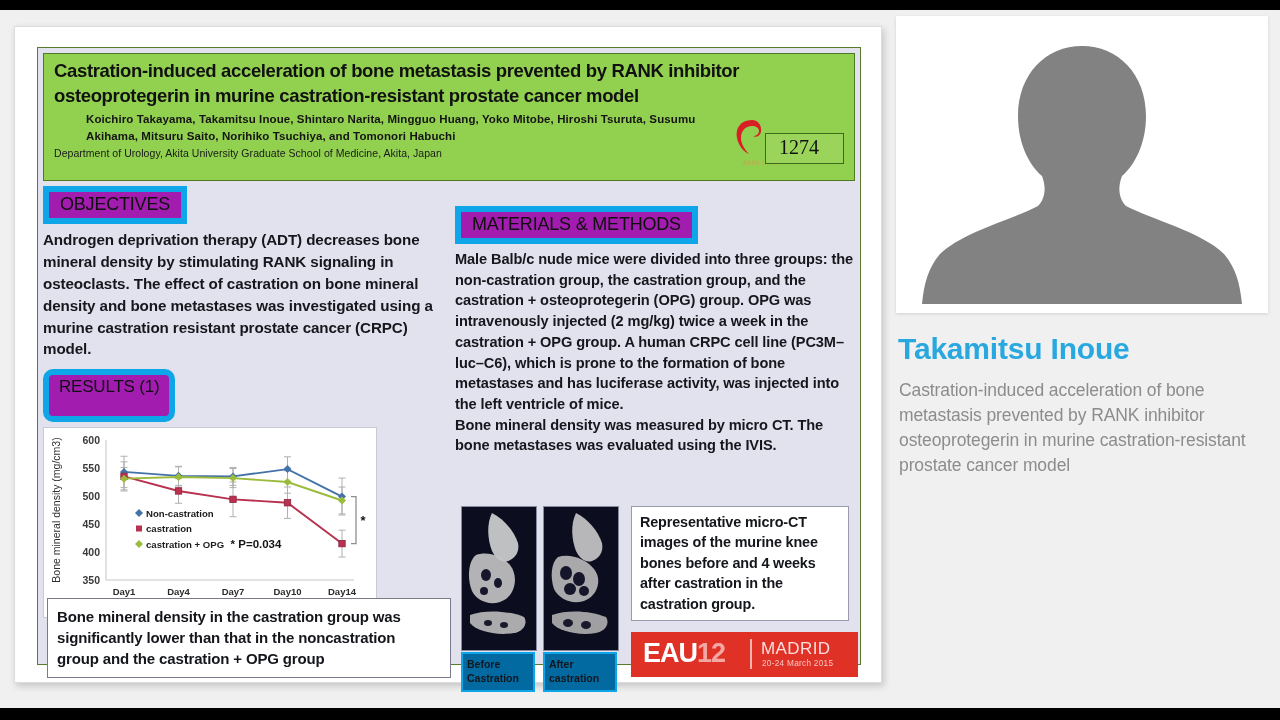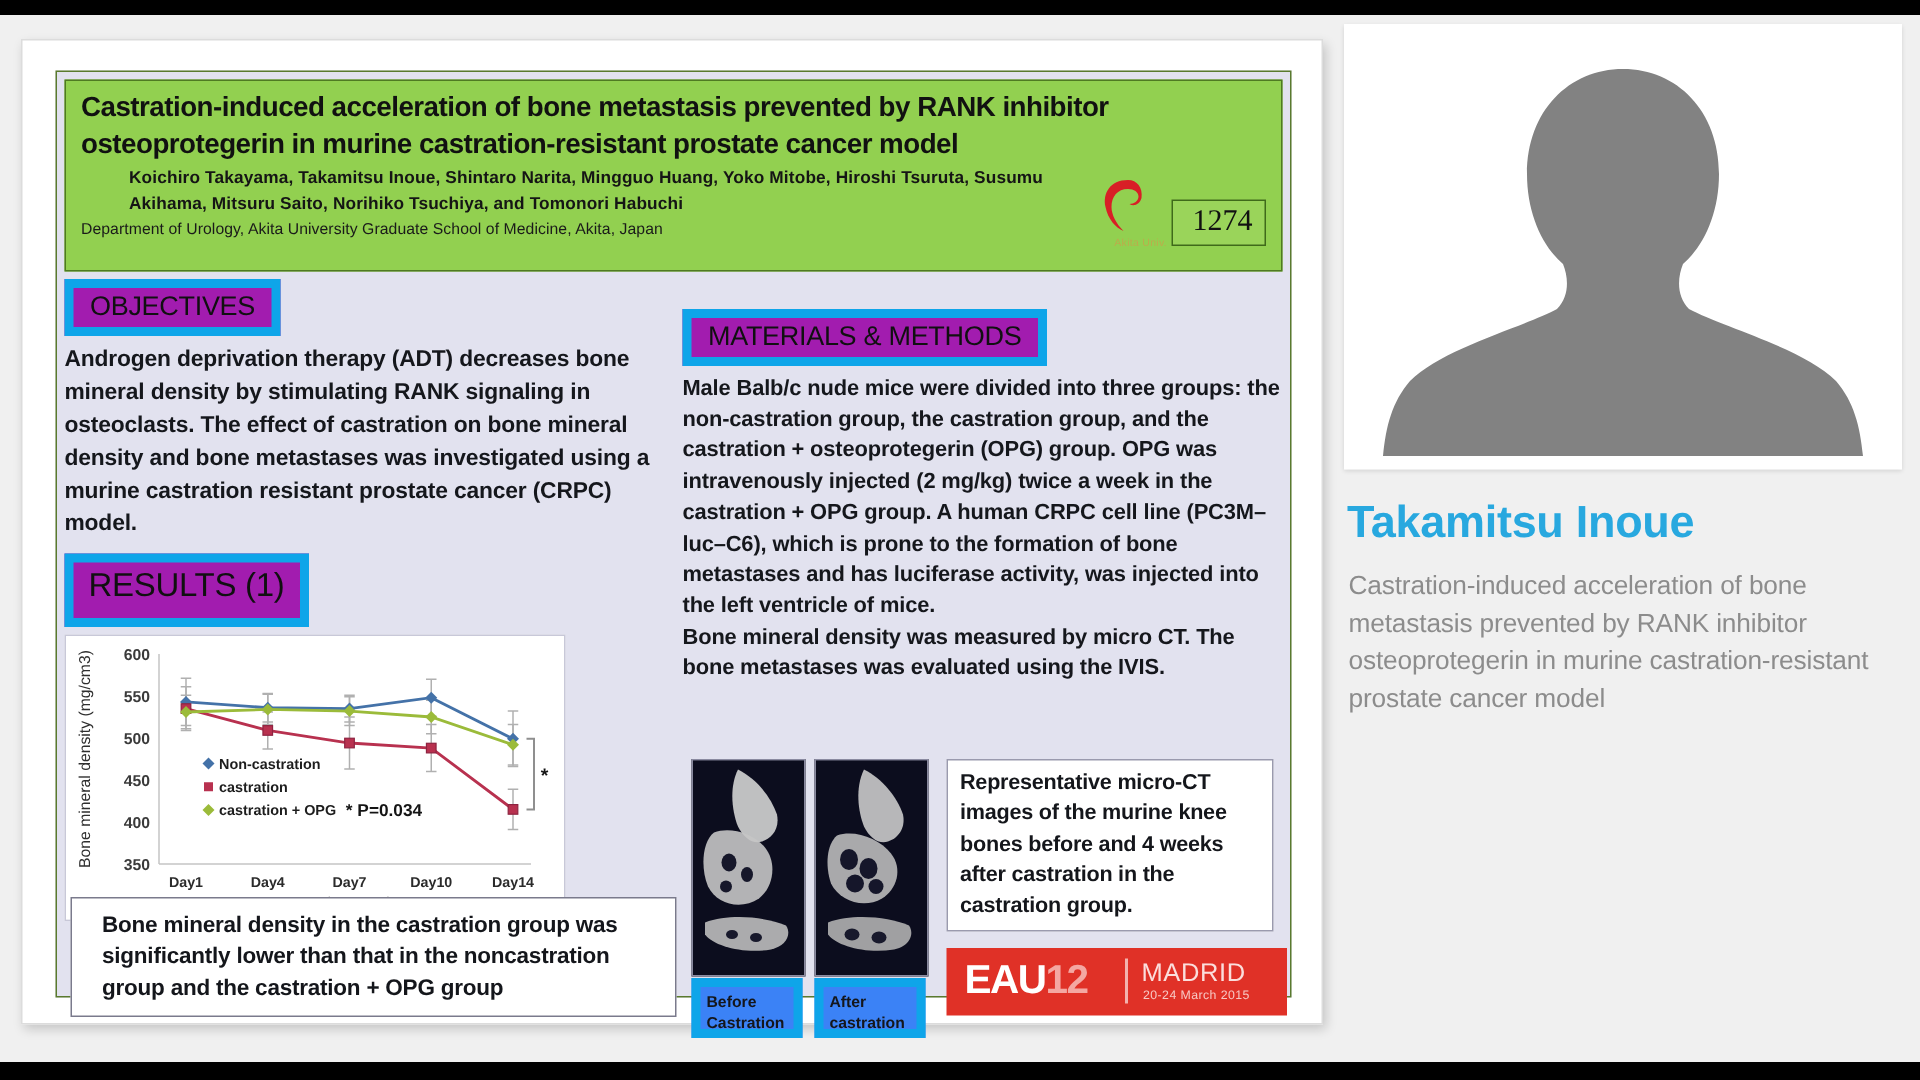--- a/index.html
+++ b/index.html
@@ -39,71 +39,71 @@
   .pauthors{
     font-weight:bold;font-size:11.5px;line-height:1.45;color:#151515;
     margin-top:3px;letter-spacing:.1px;width:640px;margin-left:32px;
   }
   .pdept{
     font-size:10.5px;line-height:1.3;color:#1a1a1a;margin-top:2px;letter-spacing:.05px;
   }
   .badge-num{
     position:absolute;right:10px;bottom:16px;
     border:1px solid #3f6a1a;background:#9ad45a;
-    padding:2px 8px 4px 13px;font-size:20px;color:#111;
+    padding:2px 24px 4px 13px;font-size:20px;color:#111;
     font-family:"Liberation Serif",serif;
   }
   .redlogo{
     position:absolute;right:90px;bottom:22px;width:34px;height:42px;
   }
   .logo-cap{position:absolute;right:76px;bottom:14px;font-size:7px;color:#c9a14a;opacity:.75;letter-spacing:.2px;}
 
   
   .cols{position:absolute;left:5px;top:138px;width:812px;height:474px;}
   .colL{position:absolute;left:0;top:0;width:408px;height:474px;}
   .colR{position:absolute;left:412px;top:0;width:400px;height:474px;margin-top:20px;}
 
   .sec-head{
     display:inline-block;background:#a21caf;border:6px solid #0ea5e9;
     font-weight:normal;font-size:18px;color:#101010;padding:2px 11px 3px 11px;
     letter-spacing:-.2px;
   }
-  .sec-head.small{font-size:22px;padding:2px 10px 9px 10px;}
+  .sec-head.small{font-size:17px;padding:2px 10px 19px 10px;border-radius:10px;}
   .body-text{
     font-weight:bold;font-size:15.2px;line-height:1.44;color:#15171c;
     margin-top:5px;letter-spacing:-.1px;
   }
   .body-text.mm{font-size:14.6px;line-height:1.42;}
 
   
   .chart-wrap{
     position:relative;margin-top:5px;width:334px;height:191px;
     background:#ffffff;border:1px solid #c8c8d8;box-sizing:border-box;
   }
   .chart-svg{display:block;}
 
   
   .concl{
     position:absolute;left:4px;top:412px;width:404px;
     background:#fff;border:1px solid #7a7a8c;box-sizing:border-box;
-    padding:7px 9px 8px 20px;
+    padding:7px 9px 8px 9px;
     font-weight:bold;font-size:15px;line-height:1.4;color:#14161b;letter-spacing:-.15px;
   }
 
   
   .ct-area{position:absolute;left:0;top:300px;width:400px;height:174px;}
   .ct-img{
     position:absolute;top:0;width:74px;height:143px;
     background:#0b0c1c;border:1px solid #8a8aa0;overflow:hidden;
   }
   .ct-img.a{left:6px;}
   .ct-img.b{left:88px;}
   .ct-cap{
     position:absolute;top:146px;width:74px;height:40px;
-    background:#3b82f6;border:6px solid #0ea5e9;box-sizing:border-box;
+    background:#0369a1;border:2px solid #0ea5e9;box-sizing:border-box;
     font-weight:bold;font-size:10.5px;line-height:1.35;color:#14161b;padding:3px 4px;
   }
   .ct-cap.a{left:6px;}
   .ct-cap.b{left:88px;}
   .ct-note{
     position:absolute;left:176px;top:0;width:218px;
     background:#fff;border:1px solid #9a9aae;box-sizing:border-box;
     padding:5px 7px 6px 8px;
     font-weight:bold;font-size:14.4px;line-height:1.42;color:#14161b;letter-spacing:-.15px;
   }

